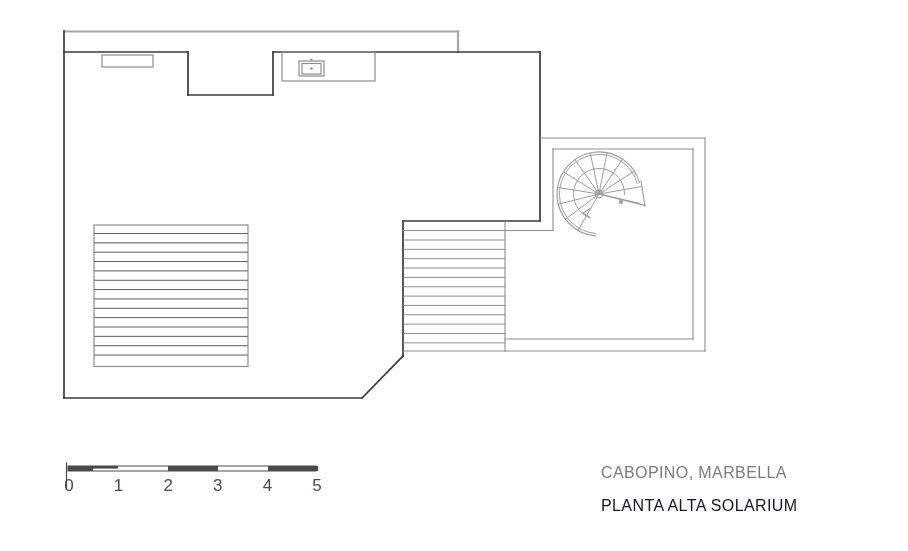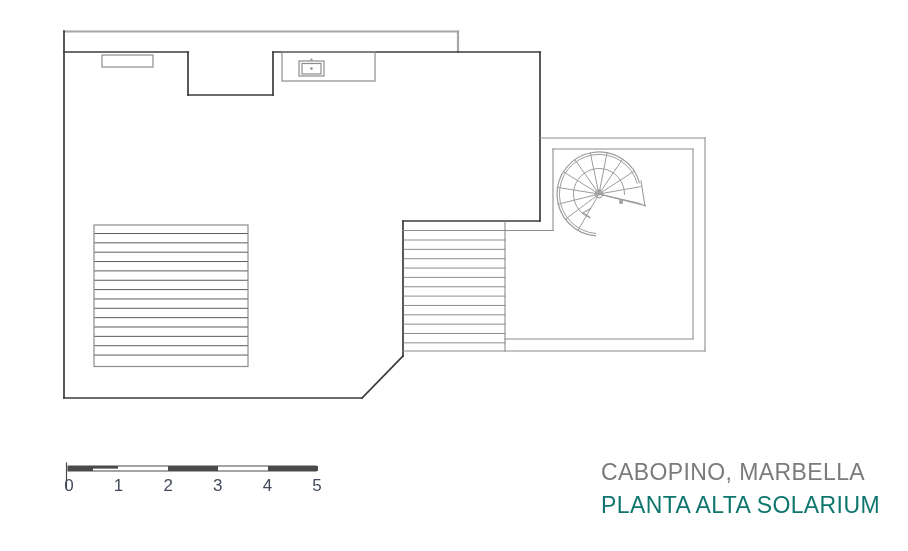--- a/index.html
+++ b/index.html
@@ -1,21 +1,21 @@
 <!DOCTYPE html>
 <html><head>
 <meta charset="utf-8">
 <style>
   html,body{margin:0;padding:0;background:#ffffff;}
   body{width:908px;height:551px;position:relative;overflow:hidden;
        font-family:"Liberation Sans",sans-serif;}
   .canvas{position:absolute;inset:0;}
   svg{position:absolute;left:0;top:0;}
   .titleblock{position:absolute;left:601px;top:456px;}
-  .titleblock .line{font-size:23px;line-height:33px;letter-spacing:0.4px;
+  .titleblock .line{font-size:16px;line-height:33px;letter-spacing:0.4px;
        white-space:nowrap;}
 </style>
 </head>
 <body>
 
 <div class="canvas">
 
   <svg id="plan-svg" width="908" height="551" viewBox="0 0 908 551">
     <g id="g-strip">
         <line x1="64" y1="31.5" x2="458" y2="31.5" stroke="#a6a6a6" stroke-width="2.2" stroke-linecap="square"></line>
@@ -119,16 +119,16 @@
         <text x="118.6" y="491" text-anchor="middle" fill="#434b5c" font-family="&quot;Liberation Sans&quot;, sans-serif" font-size="17">1</text>
         <text x="168.2" y="491" text-anchor="middle" fill="#434b5c" font-family="&quot;Liberation Sans&quot;, sans-serif" font-size="17">2</text>
         <text x="217.8" y="491" text-anchor="middle" fill="#434b5c" font-family="&quot;Liberation Sans&quot;, sans-serif" font-size="17">3</text>
         <text x="267.4" y="491" text-anchor="middle" fill="#434b5c" font-family="&quot;Liberation Sans&quot;, sans-serif" font-size="17">4</text>
         <text x="317" y="491" text-anchor="middle" fill="#434b5c" font-family="&quot;Liberation Sans&quot;, sans-serif" font-size="17">5</text>
       </g>
   </svg>
 
   <div class="titleblock">
     <div class="line" style="color: rgb(123, 123, 123);">CABOPINO, MARBELLA</div>
-    <div class="line" style="color: #0f766e;">PLANTA ALTA SOLARIUM</div>
+    <div class="line" style="color: #0f172a;">PLANTA ALTA SOLARIUM</div>
   </div>
 
 </div>
 
 </body></html>

